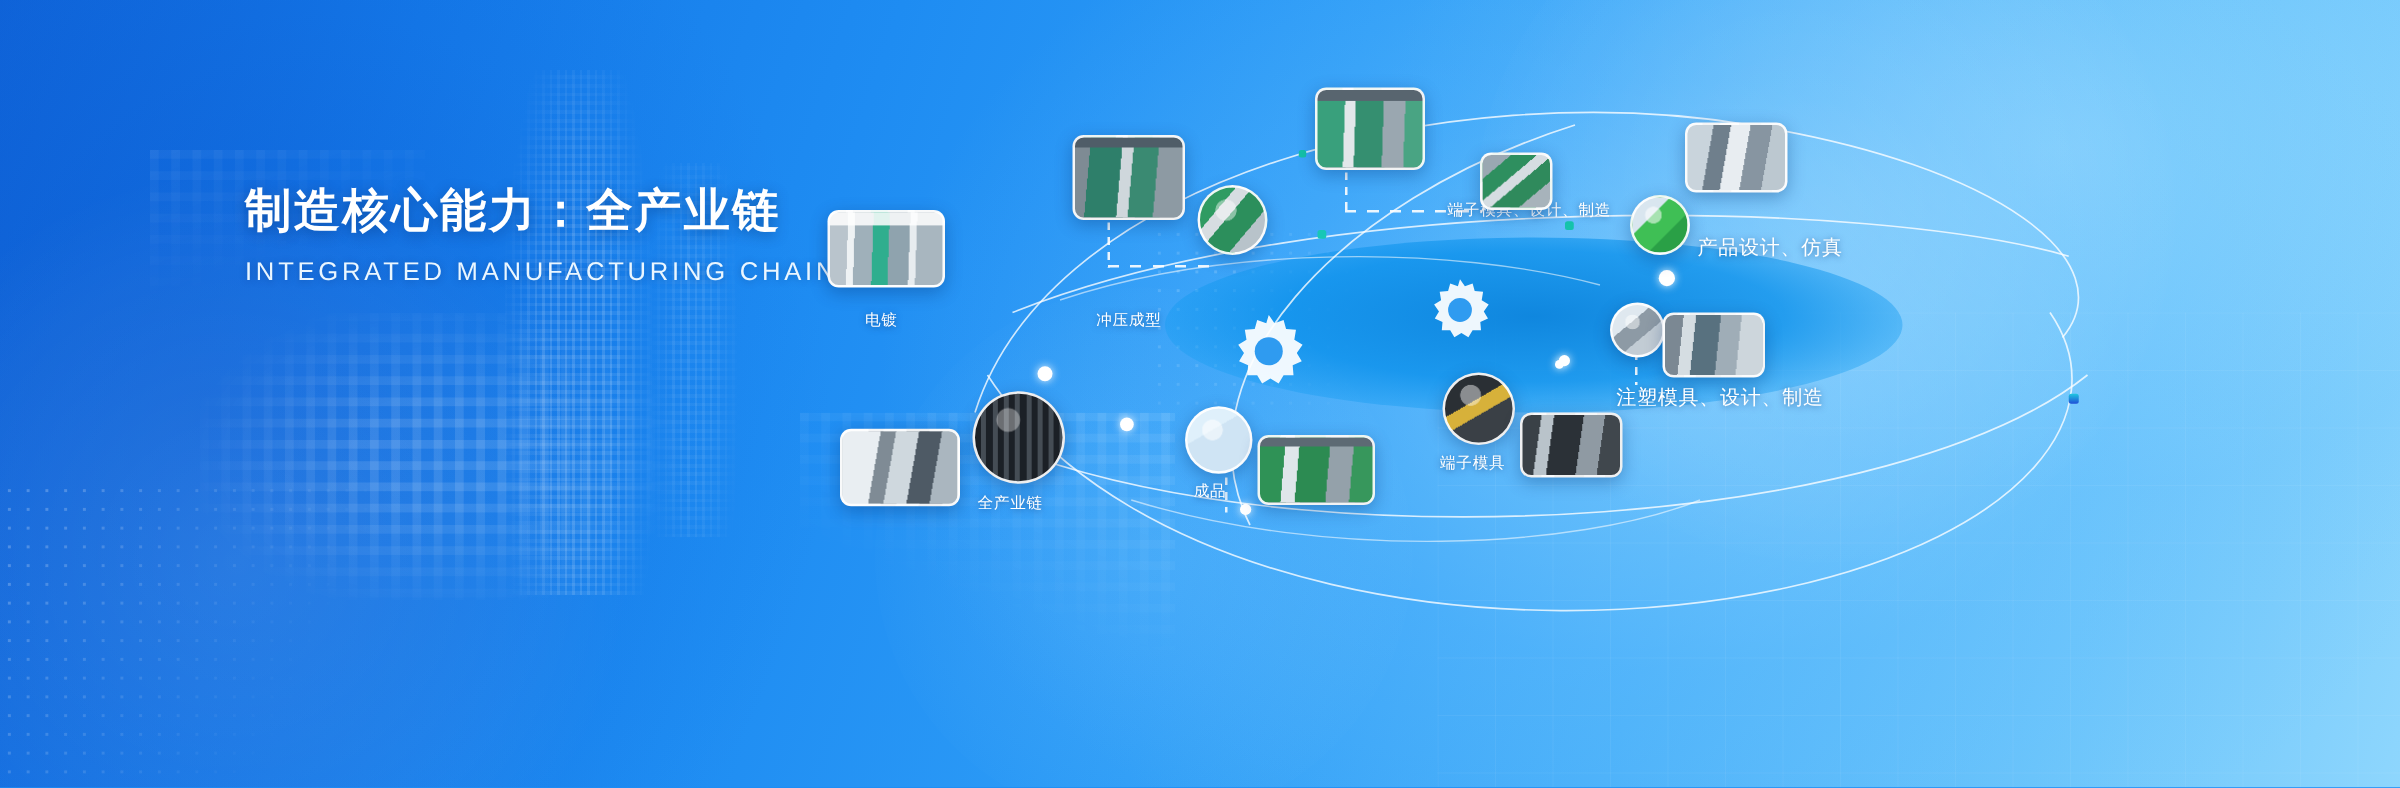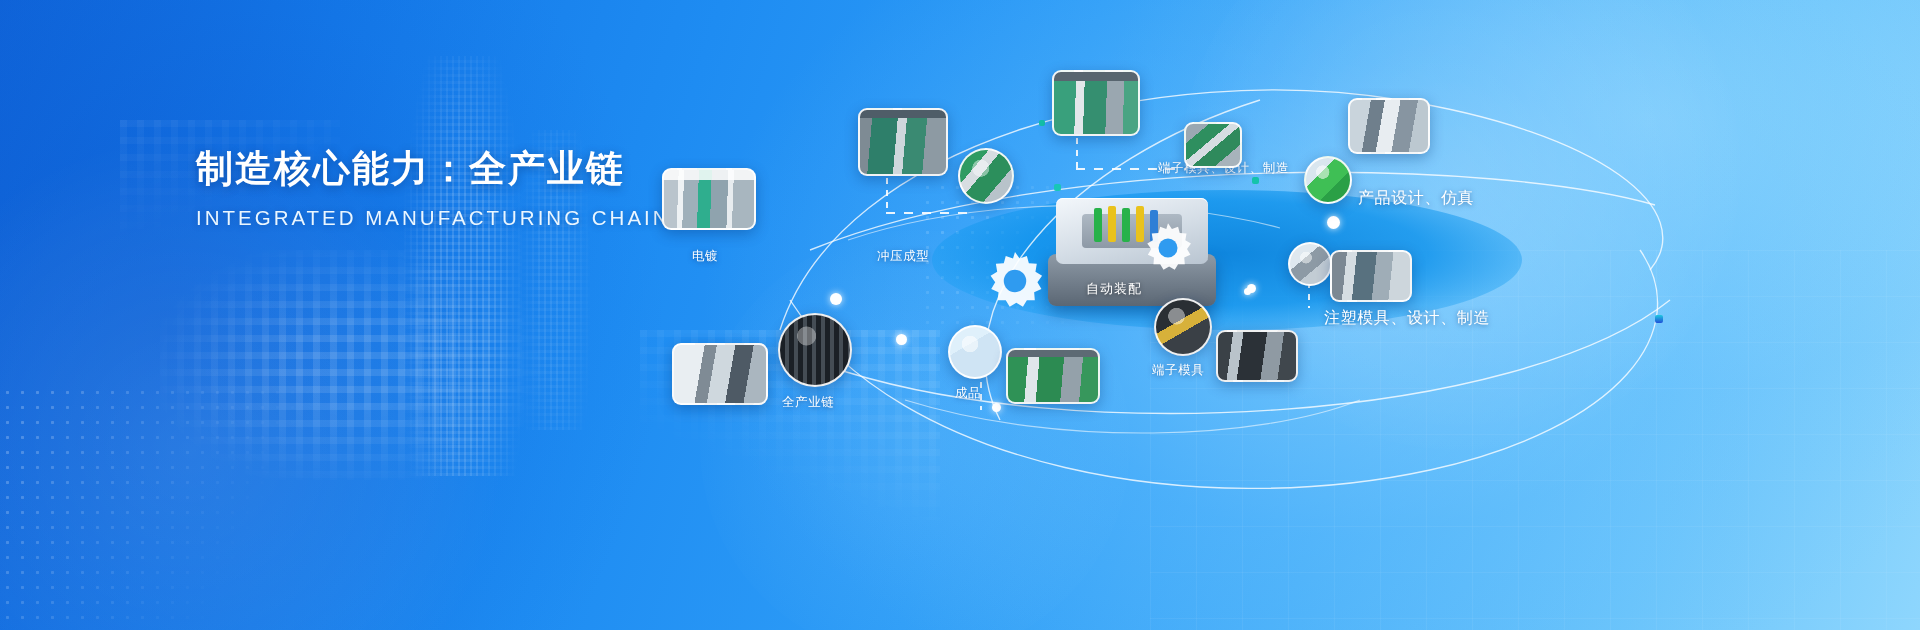--- a/index.html
+++ b/index.html
@@ -177,36 +177,20 @@
     <div class="dash" style="left:246px;top:212px;width:90px;height:2px;background:repeating-linear-gradient(90deg,#fff 0 9px,transparent 9px 18px);opacity:.9;"></div>
 
     <div class="dash" style="left:436px;top:138px;width:2px;height:32px;background:repeating-linear-gradient(180deg,#fff 0 6px,transparent 6px 12px);opacity:.9;"></div>
 
     <div class="dash" style="left:436px;top:168px;width:110px;height:2px;background:repeating-linear-gradient(90deg,#fff 0 9px,transparent 9px 18px);opacity:.9;"></div>
 
     <div class="dash" style="left:668px;top:282px;width:2px;height:26px;background:repeating-linear-gradient(180deg,#fff 0 6px,transparent 6px 12px);opacity:.9;"></div>
 
     <div class="dash" style="left:340px;top:382px;width:2px;height:28px;background:repeating-linear-gradient(180deg,#fff 0 6px,transparent 6px 12px);opacity:.85;"></div>
 
-    <div class="node" style="left:398px;top:192px;width:190px;height:130px;">
-      <div style="position:absolute;left:10px;top:62px;width:168px;height:52px;border-radius:8px;
-                  background:linear-gradient(180deg,#8e9aa6 0%,#6f7b88 60%,#5b6774 100%);
-                  box-shadow:0 7px 16px rgba(2,40,95,0.4);"></div>
-      <div style="position:absolute;left:18px;top:6px;width:152px;height:66px;border-radius:7px;
-                  background:linear-gradient(165deg,#f3f7fb 0%,#d4dde6 55%,#b9c5d1 100%);
-                  box-shadow:inset 0 1px 0 #ffffff;"></div>
-      <div style="position:absolute;left:44px;top:22px;width:100px;height:34px;border-radius:4px;
-                  background:linear-gradient(180deg,#aeb9c4,#8d99a6);"></div>
-      <div style="position:absolute;left:56px;top:16px;width:8px;height:34px;background:#27b24a;border-radius:2px;"></div>
-      <div style="position:absolute;left:70px;top:14px;width:8px;height:36px;background:#e9c21c;border-radius:2px;"></div>
-      <div style="position:absolute;left:84px;top:16px;width:8px;height:34px;background:#27b24a;border-radius:2px;"></div>
-      <div style="position:absolute;left:98px;top:14px;width:8px;height:36px;background:#e9c21c;border-radius:2px;"></div>
-      <div style="position:absolute;left:112px;top:18px;width:8px;height:32px;background:#2f7fd6;border-radius:2px;"></div>
-      <div class="center-label" style="left:48px;top:88px;">自动装配</div>
-    </div>
 
     <svg style="position:absolute;left:342px;top:248px;width:66px;height:66px;" viewBox="0 0 100 100">
       <g fill="#ffffff" fill-opacity="0.93">
         <path d="M50 6 l7 10 11-4 3 11 12 1 -2 12 10 6 -7 10 6 10 -11 5 1 12 -12 0 -6 10 -10-6 -10 6 -6-10 -12 0 1-12 -11-5 6-10 -7-10 10-6 -2-12 12-1 3-11 11 4z"></path>
       </g>
       <circle cx="50" cy="50" r="17" fill="#2f9bf0"></circle>
     </svg>
     <svg style="position:absolute;left:500px;top:220px;width:56px;height:56px;" viewBox="0 0 100 100">
       <g fill="#ffffff" fill-opacity="0.93">
         <path d="M50 6 l7 10 11-4 3 11 12 1 -2 12 10 6 -7 10 6 10 -11 5 1 12 -12 0 -6 10 -10-6 -10 6 -6-10 -12 0 1-12 -11-5 6-10 -7-10 10-6 -2-12 12-1 3-11 11 4z"></path>
@@ -261,21 +245,21 @@
 
     <div class="thumb circ" style="left:648px;top:242px;width:44px;height:44px;
                 background:
                   radial-gradient(circle at 40% 34%,rgba(255,255,255,0.5) 0 16%,rgba(0,0,0,0) 17%),
                   linear-gradient(140deg,#dfe8ef 0 36%,#8d9aa5 36% 62%,#c2ccd4 62% 100%),
                   #cfd9e1;"></div>
     <div class="thumb rect" style="left:690px;top:250px;width:82px;height:52px;
                 background:
                   linear-gradient(96deg,#7b8893 0 18%,#d5dde2 18% 30%,#58717f 30% 54%,#9fadb7 54% 74%,#cdd6dc 74% 100%),
                   #8c99a3;"></div>
-    <div class="label sm" style="left:684px;top:308px;">注塑模具、设计、制造</div>
+    <div class="label sm" style="left:653px;top:308px;">注塑模具、设计、制造</div>
 
     <div class="thumb circ" style="left:514px;top:298px;width:58px;height:58px;
                 background:
                   radial-gradient(circle at 38% 30%,rgba(255,255,255,0.45) 0 16%,rgba(0,0,0,0) 17%),
                   linear-gradient(150deg,#2a2f34 0 40%,#d7b13a 40% 56%,#3a4046 56% 100%),
                   #30363c;"></div>
     <div class="label" style="left:512px;top:362px;">端子模具</div>
 
     <div class="thumb rect" style="left:576px;top:330px;width:82px;height:52px;
                 background:

